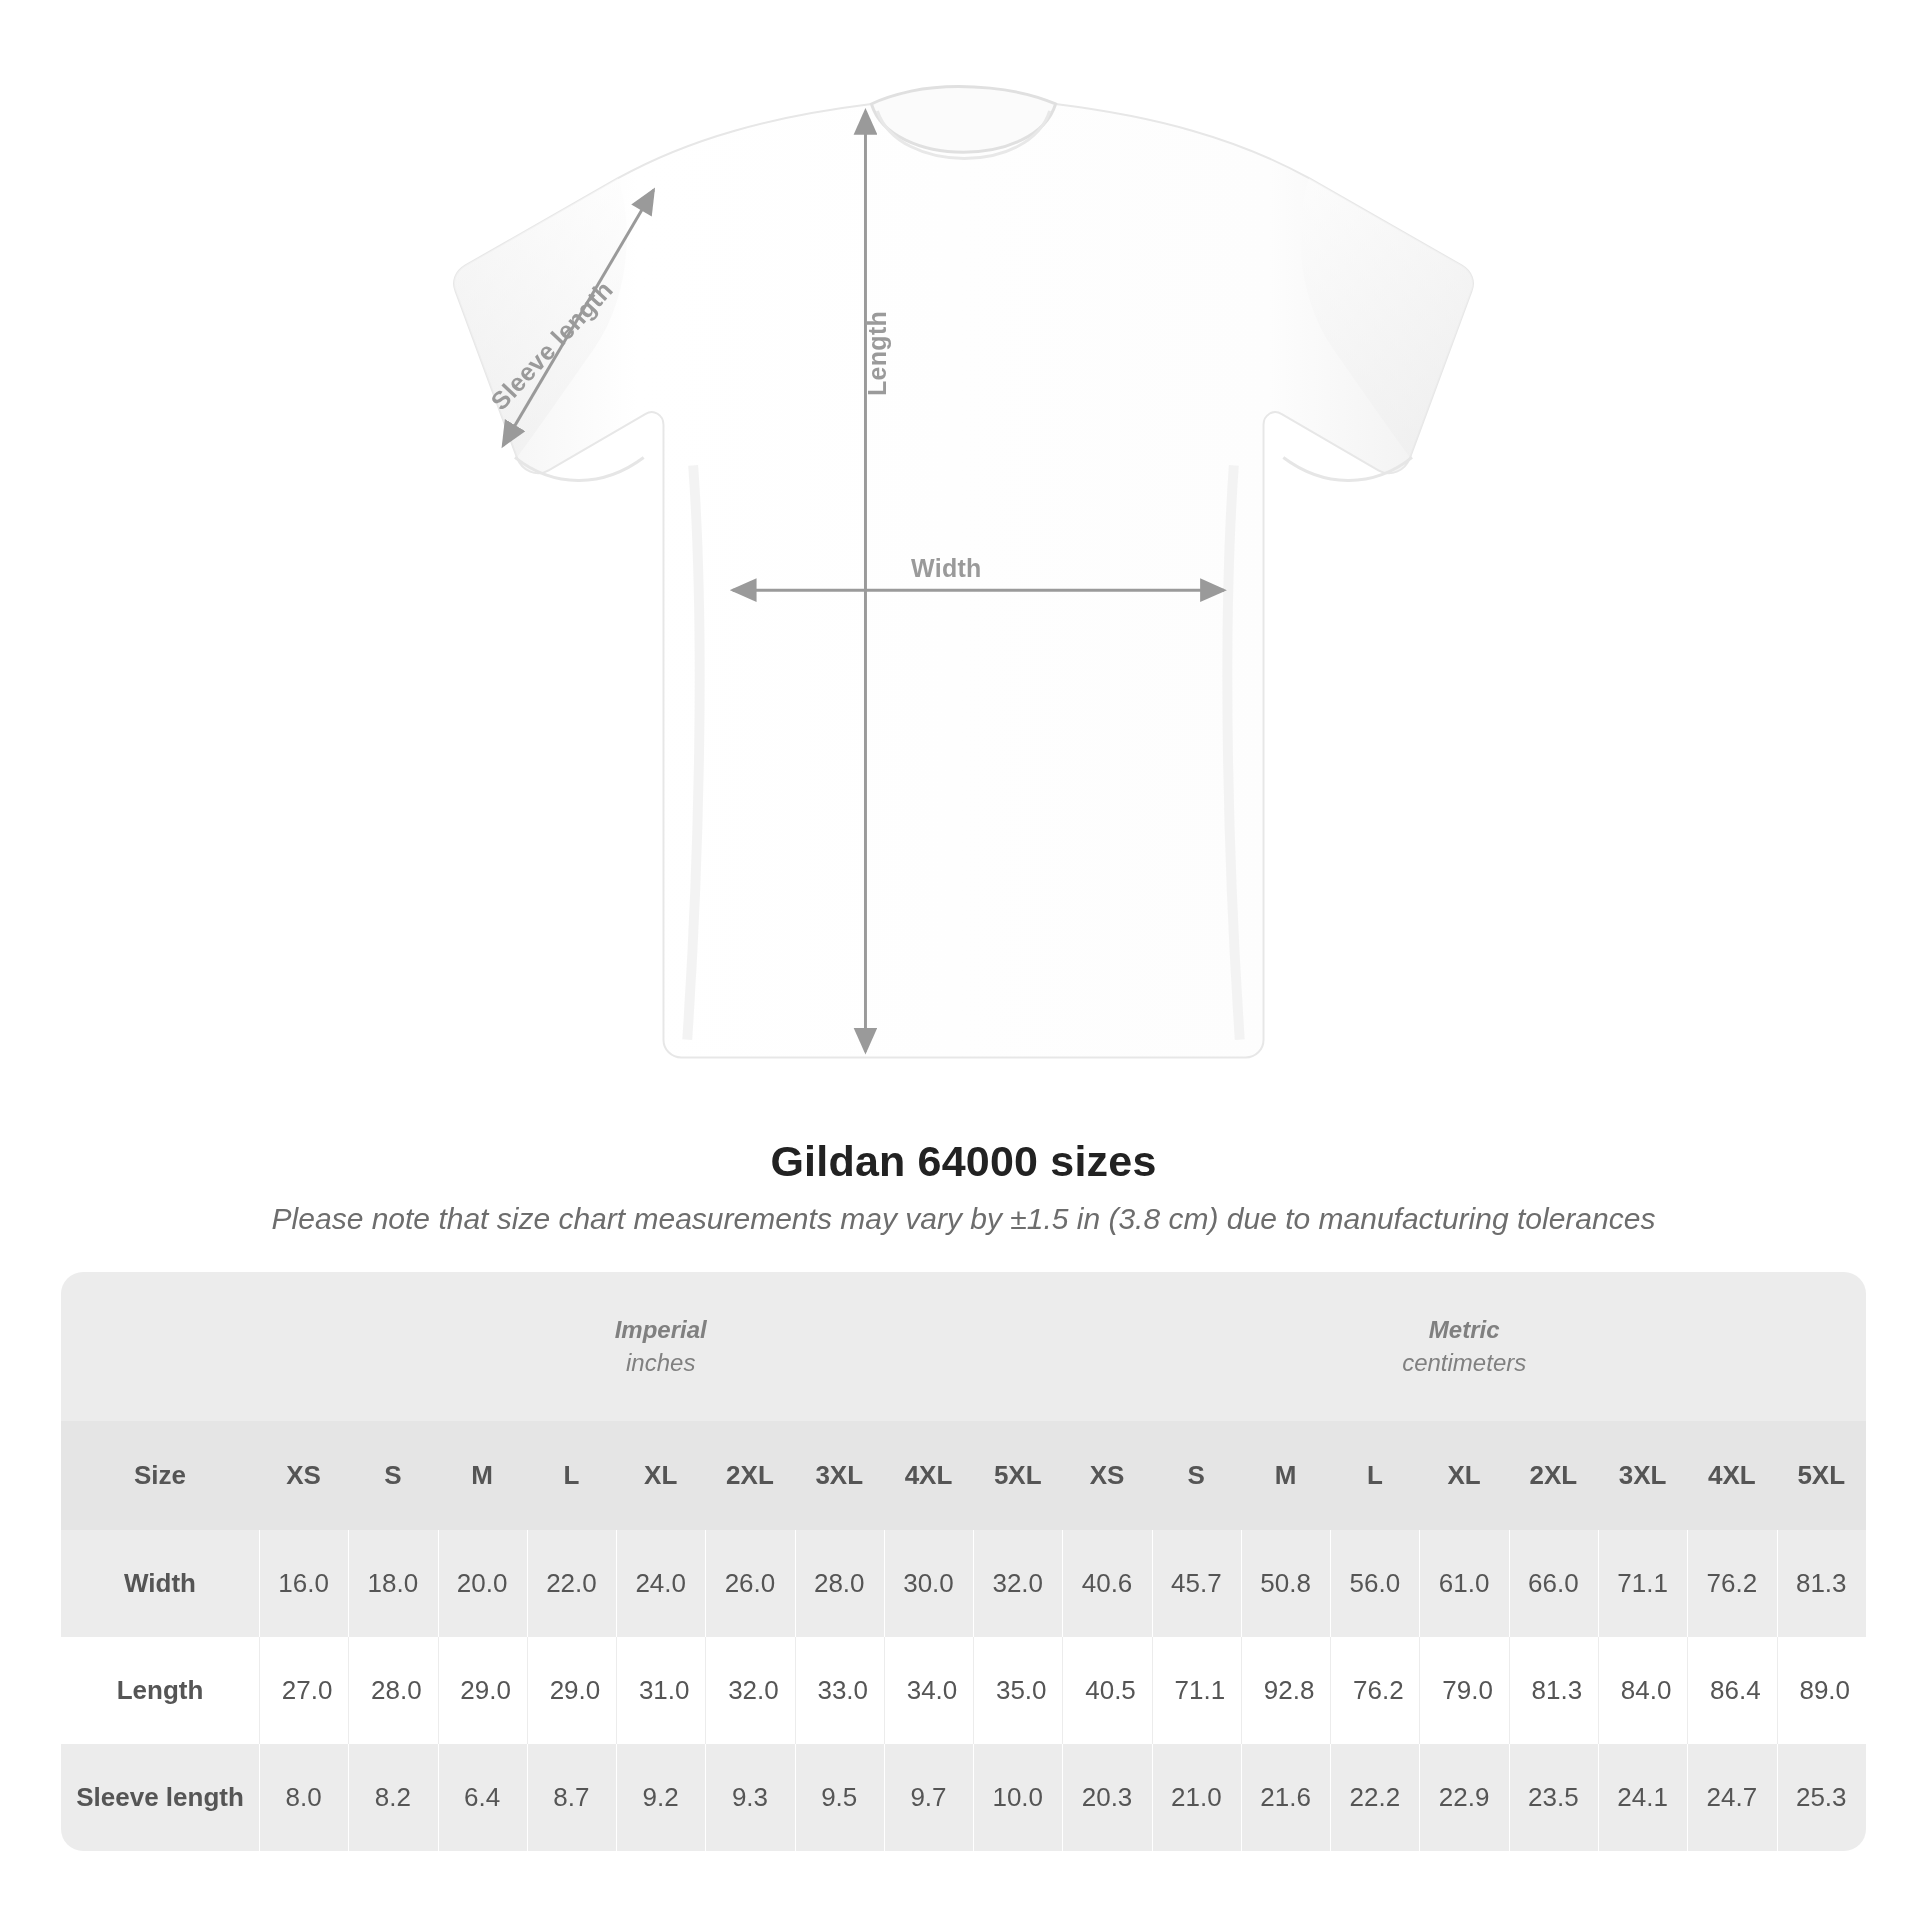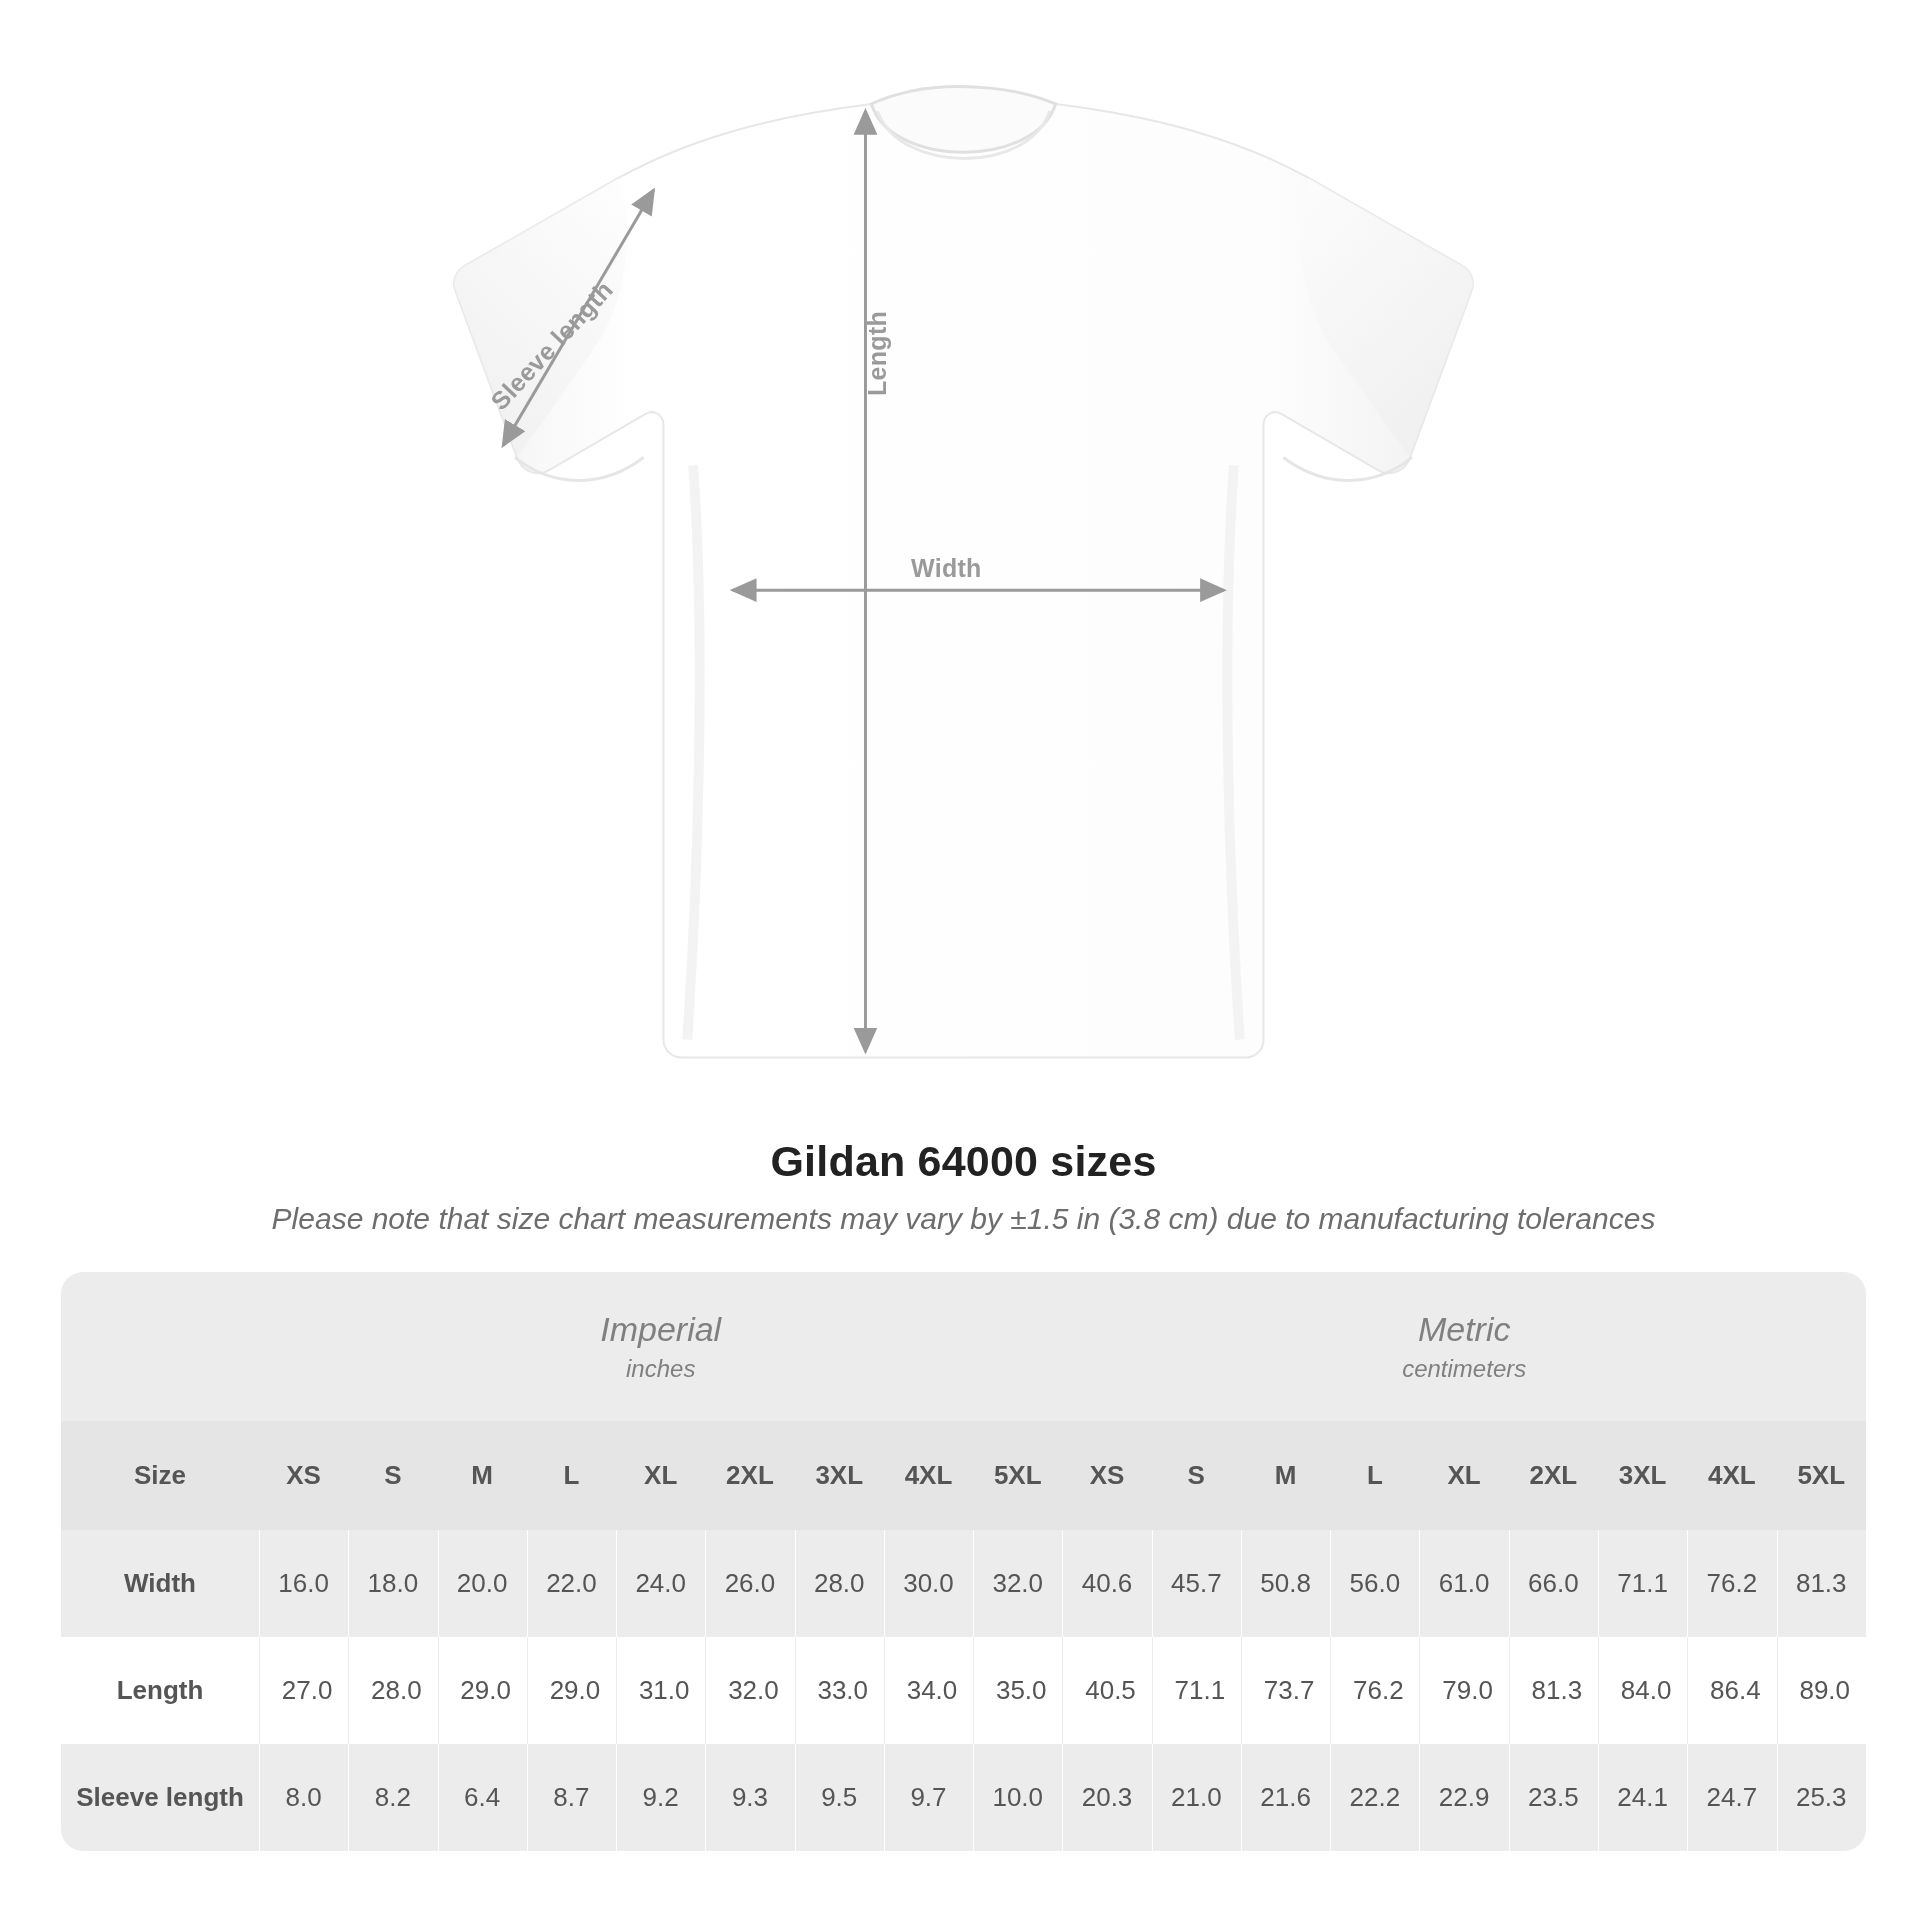--- a/index.html
+++ b/index.html
@@ -94,22 +94,22 @@
     color: #555555;
     border: none;
   }
   
   .band-row td {
     background: #ececec;
     height: 147px;
     vertical-align: middle;
   }
   .band-title {
-    font-size: 34px;
-    font-weight: normal;
+    font-size: 24px;
+    font-weight: bold;
     font-style: italic;
     color: #808080;
     line-height: 1.15;
   }
   .band-sub {
     font-size: 24px;
     font-style: italic;
     color: #808080;
     padding-top: 6px;
   }
@@ -303,21 +303,21 @@
           <td class="cell-sep">28.0</td>
           <td class="cell-sep">29.0</td>
           <td class="cell-sep">29.0</td>
           <td class="cell-sep">31.0</td>
           <td class="cell-sep">32.0</td>
           <td class="cell-sep">33.0</td>
           <td class="cell-sep">34.0</td>
           <td class="cell-sep">35.0</td>
           <td class="cell-sep">40.5</td>
           <td class="cell-sep">71.1</td>
-          <td class="cell-sep">73.7</td>
+          <td class="cell-sep">92.8</td>
           <td class="cell-sep">76.2</td>
           <td class="cell-sep">79.0</td>
           <td class="cell-sep">81.3</td>
           <td class="cell-sep">84.0</td>
           <td class="cell-sep">86.4</td>
           <td class="cell-sep">89.0</td>
         </tr>
 
         <tr class="data-row row-shaded">
           <td class="rowlabel">Sleeve length</td>

